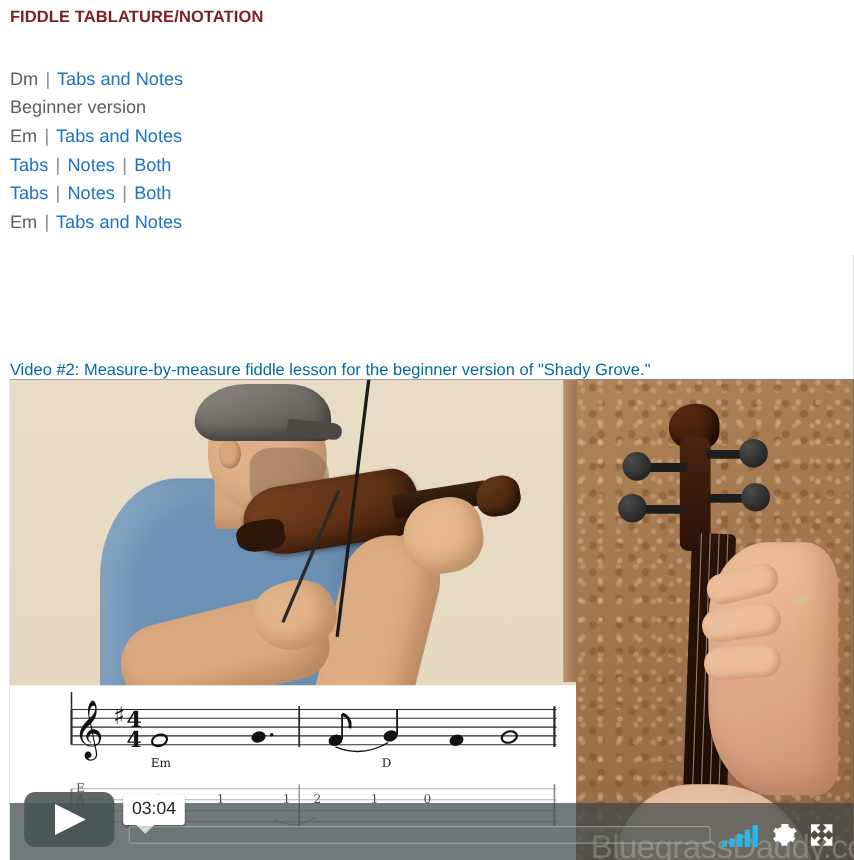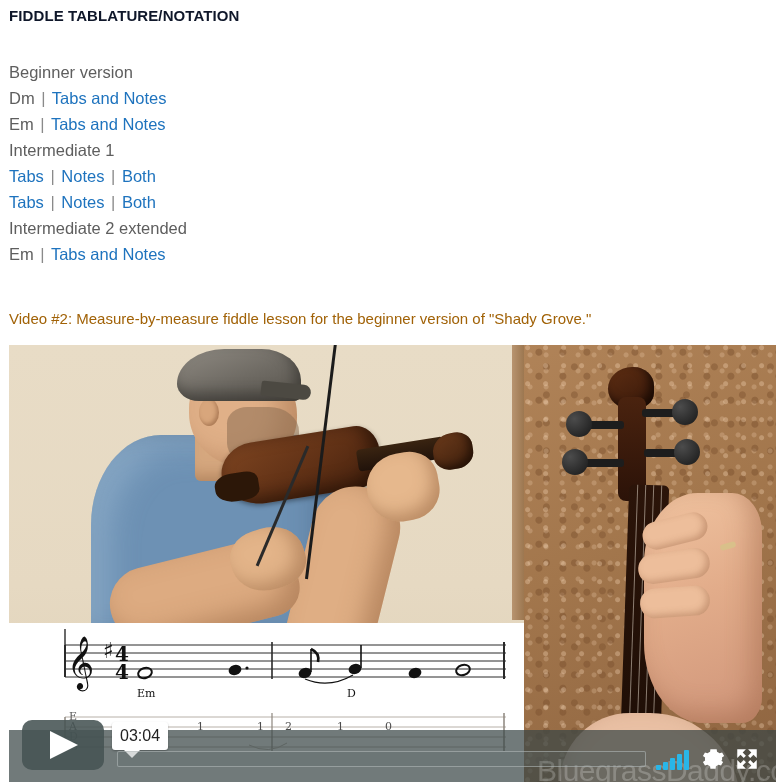--- a/index.html
+++ b/index.html
@@ -21,21 +21,21 @@
     position: absolute;
     left: 0; top: 0;
     width: 776px;
     padding: 0;
   }
   .page-title {
     position: absolute;
     left: 9px; top: 7px;
     font-size: 15px;
     font-weight: bold;
-    color: #0f172a;
+    color: #7f1d1d;
     letter-spacing: 0.1px;
     white-space: nowrap;
   }
   .tab-list {
     position: absolute;
     left: 9px; top: 59px;
     width: 740px;
   }
   .tab-line {
     font-size: 16.5px;
@@ -46,23 +46,23 @@
   .tab-line a {
     color: #1e73be;
     text-decoration: none;
   }
   .tab-line .sep {
     color: #8a8a8a;
     padding: 0 2px;
   }
   .video-caption {
     position: absolute;
-    left: 9px; top: 310px;
+    left: 9px; top: 328px;
     font-size: 15px;
-    color: #a16207;
+    color: #0369a1;
     white-space: nowrap;
   }
 
   
   .player {
     position: absolute;
     left: 9px; top: 345px;
     width: 767px;
     height: 437px;
     overflow: hidden;
@@ -442,59 +442,53 @@
 </head>
 <body>
 
 <div class="content">
 
   <div class="page-title">FIDDLE TABLATURE/NOTATION</div>
 
   <div class="tab-list">
 
     <div class="tab-line">
-      <span>Beginner version</span>
-    </div>
-
-    <div class="tab-line">
       <span>Dm</span>
       <span class="sep">|</span>
       <a href="#">Tabs and Notes</a>
+    </div>
+
+    <div class="tab-line">
+      <span>Beginner version</span>
     </div>
 
     <div class="tab-line">
       <span>Em</span>
       <span class="sep">|</span>
       <a href="#">Tabs and Notes</a>
     </div>
 
-    <div class="tab-line">
-      <span>Intermediate 1</span>
-    </div>
 
     <div class="tab-line">
       <a href="#">Tabs</a>
       <span class="sep">|</span>
       <a href="#">Notes</a>
       <span class="sep">|</span>
       <a href="#">Both</a>
     </div>
 
 
     <div class="tab-line">
       <a href="#">Tabs</a>
       <span class="sep">|</span>
       <a href="#">Notes</a>
       <span class="sep">|</span>
       <a href="#">Both</a>
     </div>
 
-    <div class="tab-line">
-      <span>Intermediate 2 extended</span>
-    </div>
 
     <div class="tab-line">
       <span>Em</span>
       <span class="sep">|</span>
       <a href="#">Tabs and Notes</a>
     </div>
 
   </div>
 
   <div class="video-caption">Video #2: Measure-by-measure fiddle lesson for the beginner version of "Shady Grove."</div>

